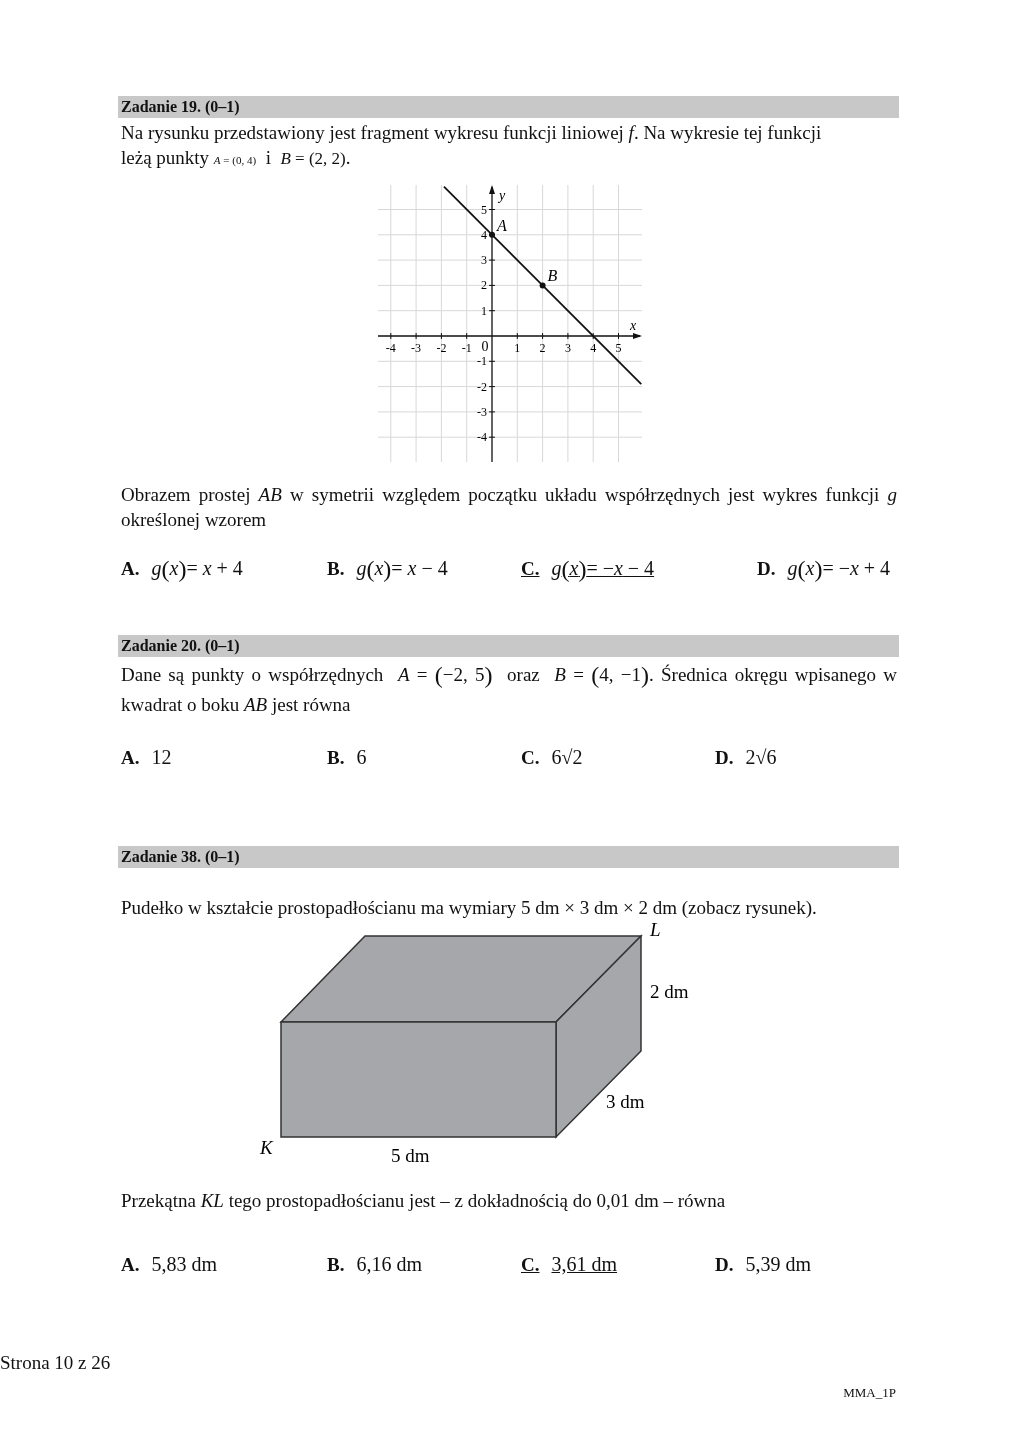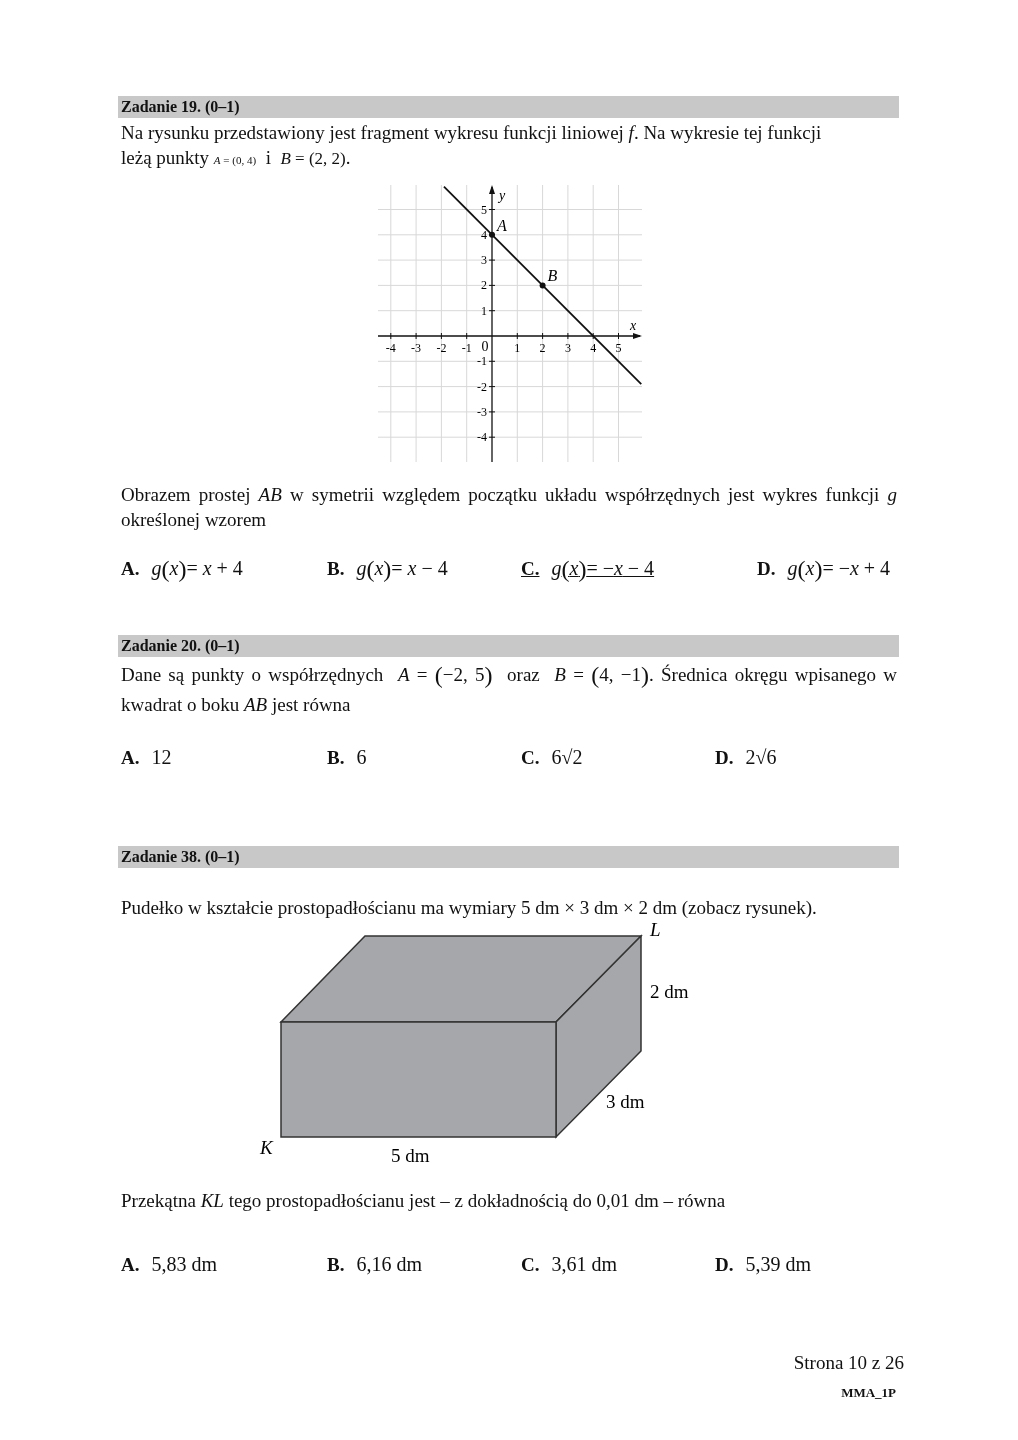--- a/index.html
+++ b/index.html
@@ -9,22 +9,22 @@
   .task-bar { position: absolute; left: 118px; width: 781px; height: 22px; background: #c8c8c8; }
   .task-title { position: absolute; left: 121px; font-weight: bold; font-size: 16px; line-height: 22px; }
   .para { position: absolute; left: 121px; width: 776px; font-size: 19px; line-height: 25px; text-align: justify; }
   .para-last { text-align-last: left; }
   .opt { position: absolute; font-size: 19px; line-height: 24px; white-space: nowrap; }
   .opt .letter { font-weight: bold; margin-right: 12px; }
   .opt .math { font-size: 20px; }
   i, .it { font-style: italic; }
   .paren { font-size: 24px; vertical-align: -2px; font-weight: normal; }
   .sqrt { display: inline-block; }
-  .footer-page { position: absolute; left: 0; width: 904px; top: 1352px; text-align: right; font-size: 19px; }
-  .footer-code { position: absolute; right: 122px; top: 1385px; font-size: 13px; font-weight: bold; }
+  .footer-page { position: absolute; left: 0; width: 904px; top: 1352px; text-align: left; font-size: 19px; }
+  .footer-code { position: absolute; right: 122px; top: 1385px; font-size: 13px; font-weight: normal; }
   svg text { font-family: "Liberation Serif", serif; }
 </style>
 </head>
 <body>
 
 <div class="task-bar" style="top:96px;"></div>
 <div class="task-title" style="top:96px;">Zadanie 19. (0–1)</div>
 
 <div class="para" style="top:120px;">
   <span>Na rysunku przedstawiony jest fragment wykresu funkcji liniowej</span>
@@ -167,18 +167,18 @@
 
 <div class="para para-last" style="top:1188px;">
   <span>Przekątna</span>
   <i>KL</i>
   <span>tego prostopadłościanu jest – z dokładnością do 0,01 dm – równa</span>
 </div>
 
 <div id="opts21">
     <div class="opt" style="left: 121px; top: 1252px;"><span class="letter">A.</span><span class="math">5,83 dm</span></div>
     <div class="opt" style="left: 327px; top: 1252px;"><span class="letter">B.</span><span class="math">6,16 dm</span></div>
-    <div class="opt" style="left: 521px; top: 1252px;"><span class="letter">C.</span><span class="math">3,61 dm</span></div>
+    <div class="opt" style="left: 521px; top: 1252px; text-decoration: underline;"><span class="letter">C.</span><span class="math">3,61 dm</span></div>
     <div class="opt" style="left: 715px; top: 1252px;"><span class="letter">D.</span><span class="math">5,39 dm</span></div>
   </div>
 
 <div class="footer-page">Strona 10 z 26</div>
 <div class="footer-code">MMA_1P</div>
 
 </body></html>

